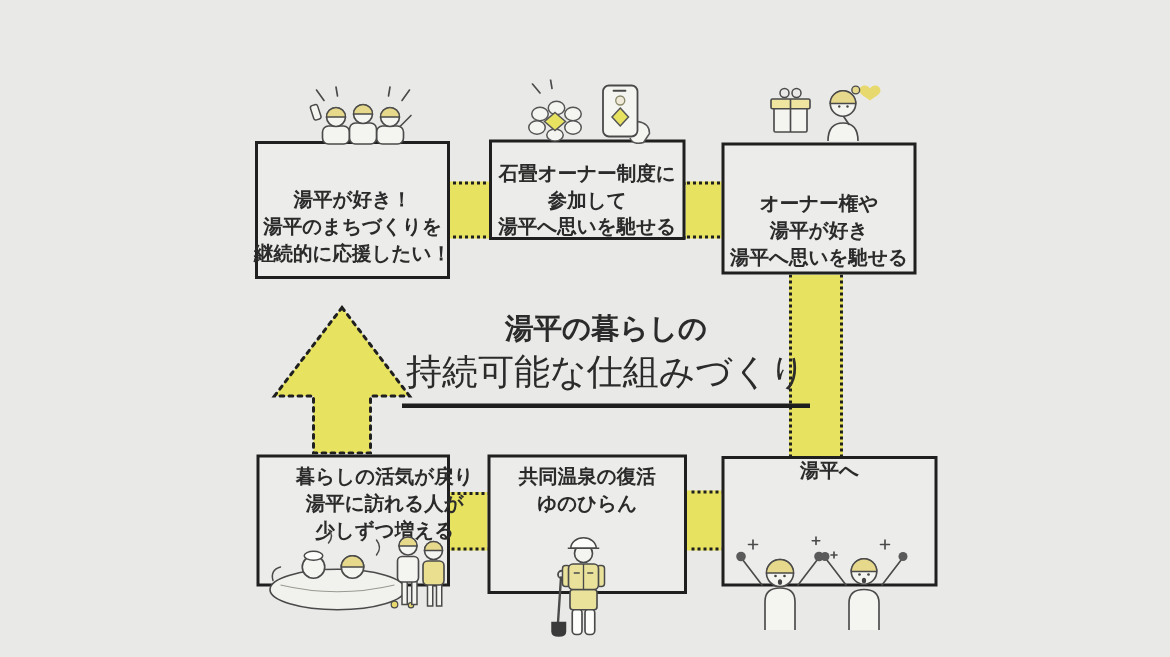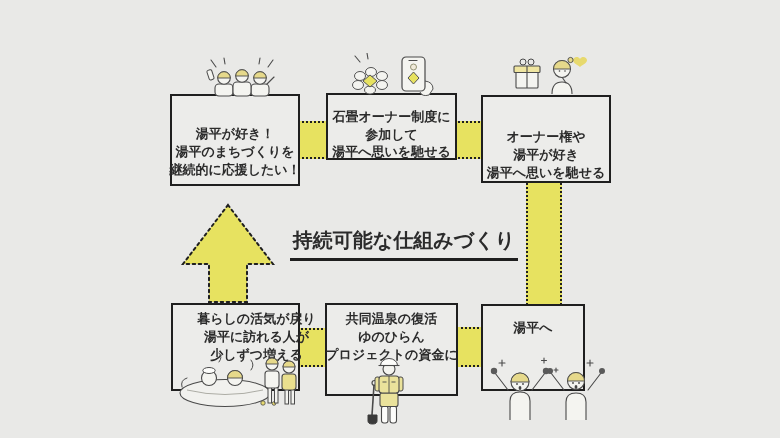--- a/index.html
+++ b/index.html
@@ -14,38 +14,38 @@
     background:#ececea; border:2px solid #1f1f1f;
     display:flex; flex-direction:column; align-items:center;
     text-align:center; font-weight:bold; font-size:13px; line-height:1.38;
     z-index:2;
   }
   .b1 { left:170px; top:94px;  width:130px; height:92px; justify-content:center; padding-top:24px; }
   .b2 { left:326px; top:93px;  width:131px; height:67px; justify-content:center; padding-top:16px; }
   .b3 { left:481px; top:95px;  width:130px; height:88px; justify-content:center; padding-top:32px; }
   .b4 { left:171px; top:303px; width:129px; height:88px; justify-content:flex-start; padding-top:5px;padding-left:42px; }
   .b5 { left:325px; top:303px; width:133px; height:93px; justify-content:flex-start; padding-top:5px; }
-  .b6 { left:481px; top:304px; width:104px; height:87px; justify-content:flex-start; padding-top:13px; }
+  .b6 { left:481px; top:304px; width:144px; height:87px; justify-content:flex-start; }
   .ln { white-space:nowrap; }
   
   .conn { position:absolute; box-sizing:border-box; background:#e7e260; z-index:1; }
   .conn-h { border-top:2.5px dotted #1f1f1f; border-bottom:2.5px dotted #1f1f1f; }
   .conn-v { border-left:2.5px dotted #1f1f1f; border-right:2.5px dotted #1f1f1f; }
   .c1 { left:298px; top:121px; width:30px; height:38px; }
   .c2 { left:455px; top:121px; width:28px; height:38px; }
   .c3 { left:298px; top:328px; width:29px; height:39px; }
   .c4 { left:456px; top:327px; width:27px; height:40px; }
   .c5 { left:526px; top:183px; width:36px; height:122px; }
   
   .uparrow { position:absolute; left:179px; top:202px; width:100px; height:102px; z-index:1; }
   
   .title { position:absolute; left:265px; top:208px; width:278px; text-align:center; z-index:2; }
   .title .t1 { font-size:19px; font-weight:bold; line-height:1.2; }
-  .title .t2 { display:inline-block; font-size:20px; font-weight:bold; line-height:1.2;
-               margin-top:20px; padding:0 3px 6px 3px; border-bottom:3px solid #1e1e1e; }
+  .title .t2 { display:inline-block; font-size:24px; font-weight:normal; line-height:1.2;
+               margin-top:3px; padding:0 3px 6px 3px; border-bottom:3px solid #1e1e1e; }
   
   .ill { position:absolute; z-index:3; }
   .i1 { left:200px; top:57px;  width:84px;  height:40px; }
   .i2 { left:346px; top:53px;  width:96px;  height:43px; }
   .i3 { left:510px; top:50px;  width:80px;  height:46px; }
   .i4 { left:175px; top:348px; width:128px; height:64px; }
   .i5 { left:365px; top:355px; width:48px;  height:73px; }
   .i6 { left:486px; top:356px; width:120px; height:64px; }
 </style>
 </head>
@@ -57,20 +57,21 @@
   <div class="conn conn-h c2"></div>
   <div class="conn conn-h c3"></div>
   <div class="conn conn-h c4"></div>
   <div class="conn conn-v c5"></div>
 
   <svg class="uparrow" viewBox="0 0 100 102">
     <polygon points="49,3 94,62 68,62 68,100 30,100 30,62 4,62" fill="#e7e260" stroke="#1f1f1f" stroke-width="2" stroke-dasharray="2.5,3.5" stroke-linecap="round"></polygon>
   </svg>
 
   <div class="title">
+    <div class="t1">湯平の暮らしの</div>
     <div class="t2">持続可能な仕組みづくり</div>
   </div>
 
   <div class="fbox b1">
     <div class="ln">湯平が好き！</div>
     <div class="ln">湯平のまちづくりを</div>
     <div class="ln">継続的に応援したい！</div>
   </div>
   <div class="fbox b2">
     <div class="ln">石畳オーナー制度に</div>
@@ -83,21 +84,20 @@
     <div class="ln">湯平へ思いを馳せる</div>
   </div>
   <div class="fbox b4">
     <div class="ln">暮らしの活気が戻り</div>
     <div class="ln">湯平に訪れる人が</div>
     <div class="ln">少しずつ増える</div>
   </div>
   <div class="fbox b5">
     <div class="ln">共同温泉の復活</div>
     <div class="ln">ゆのひらん</div>
-    <div class="ln">プロジェクトの資金に</div>
   </div>
   <div class="fbox b6">
     <div class="ln">湯平へ</div>
   </div>
 
   <svg class="ill i1" viewBox="0 0 84 40">
     <g stroke="#4a4a4a" stroke-width="1.1" fill="none" stroke-linecap="round">
       <path d="M16 10 L11 3 M25 7 L24 1 M59 7 L60 1 M68 10 L73 3"></path>
     </g>
     <rect x="8" y="13" width="5" height="10" rx="1.5" transform="rotate(-18 10 18)" fill="#f4f4f0" stroke="#4a4a4a" stroke-width="1"></rect>

